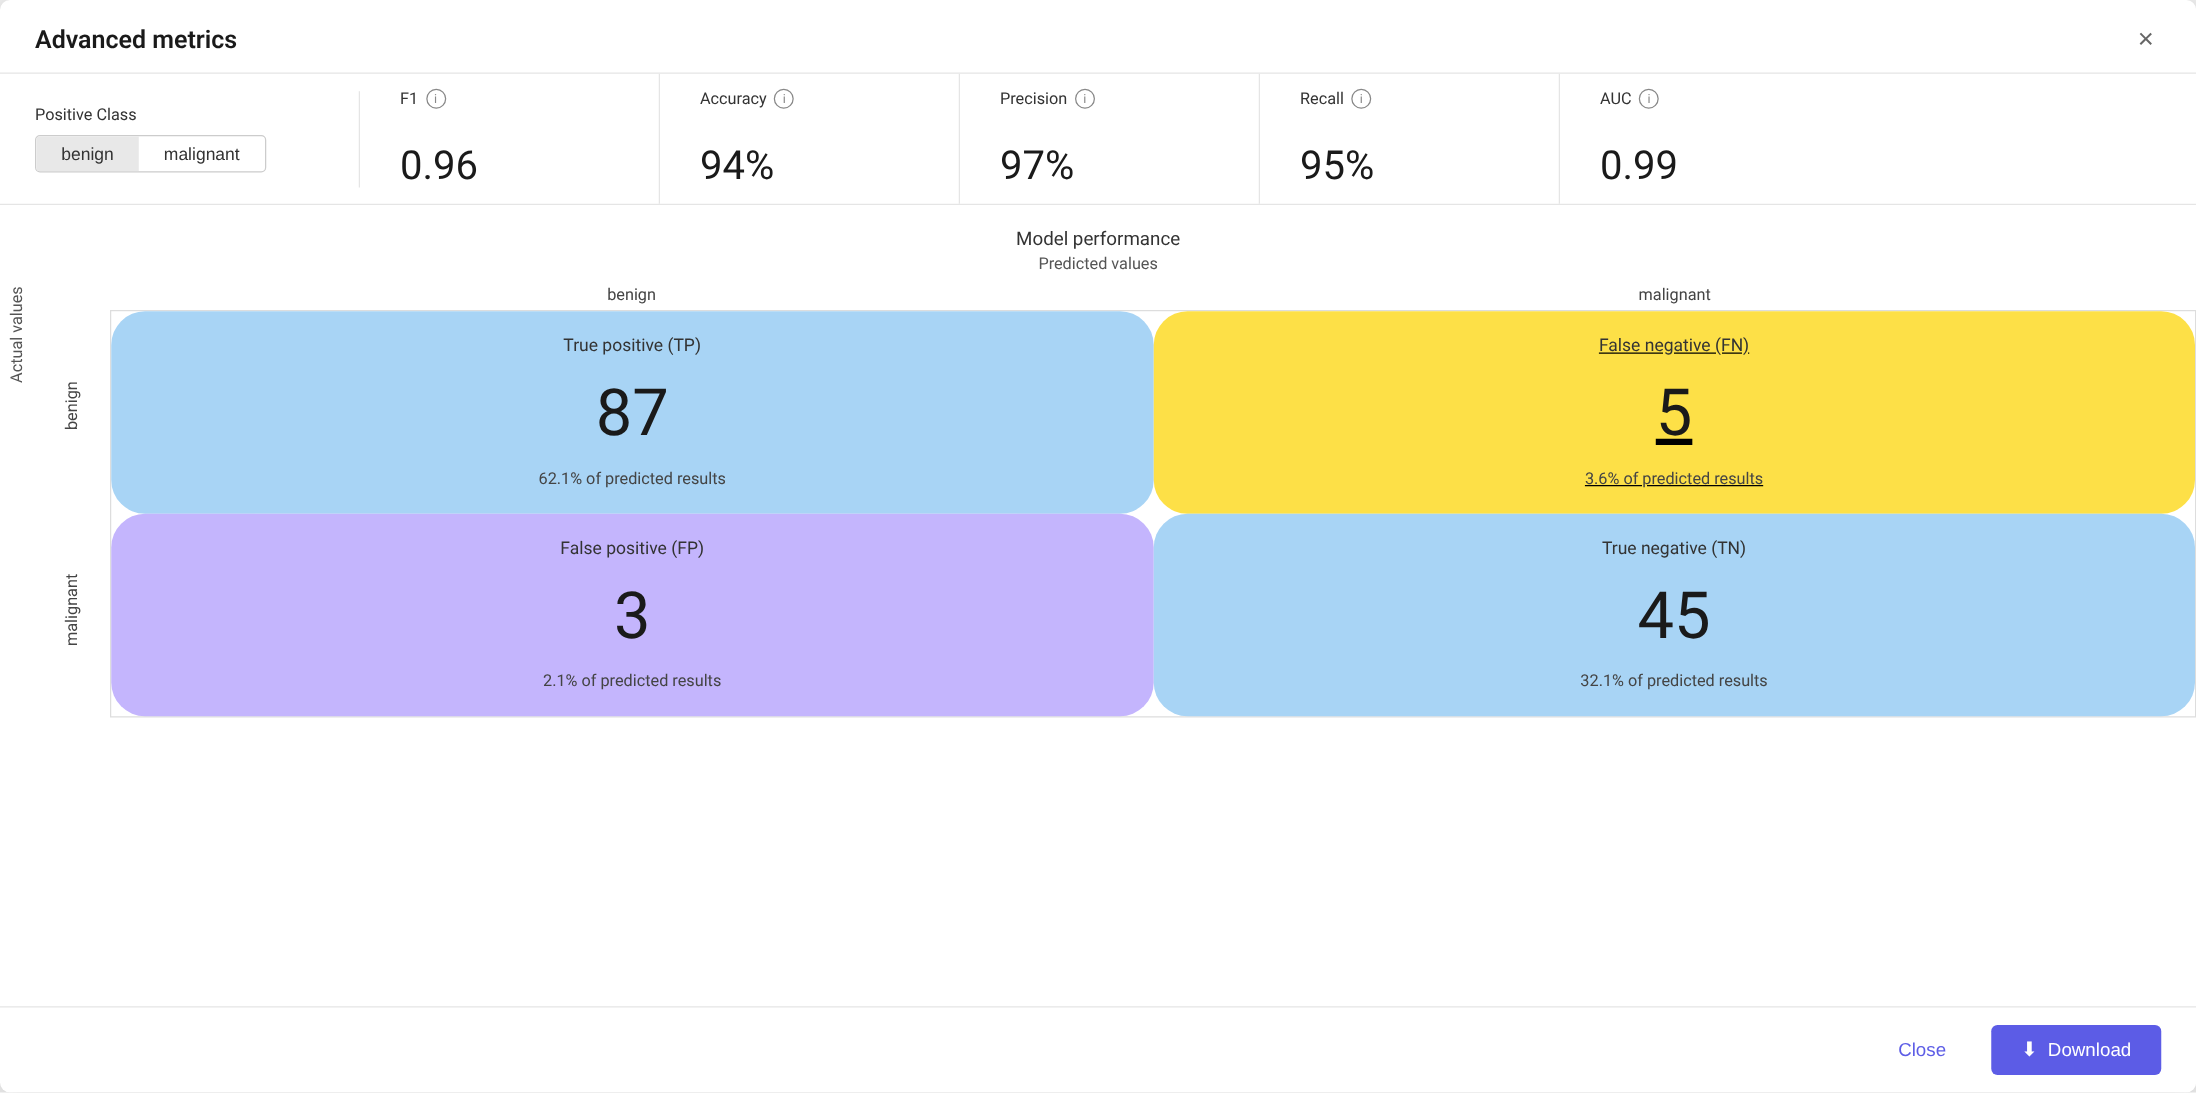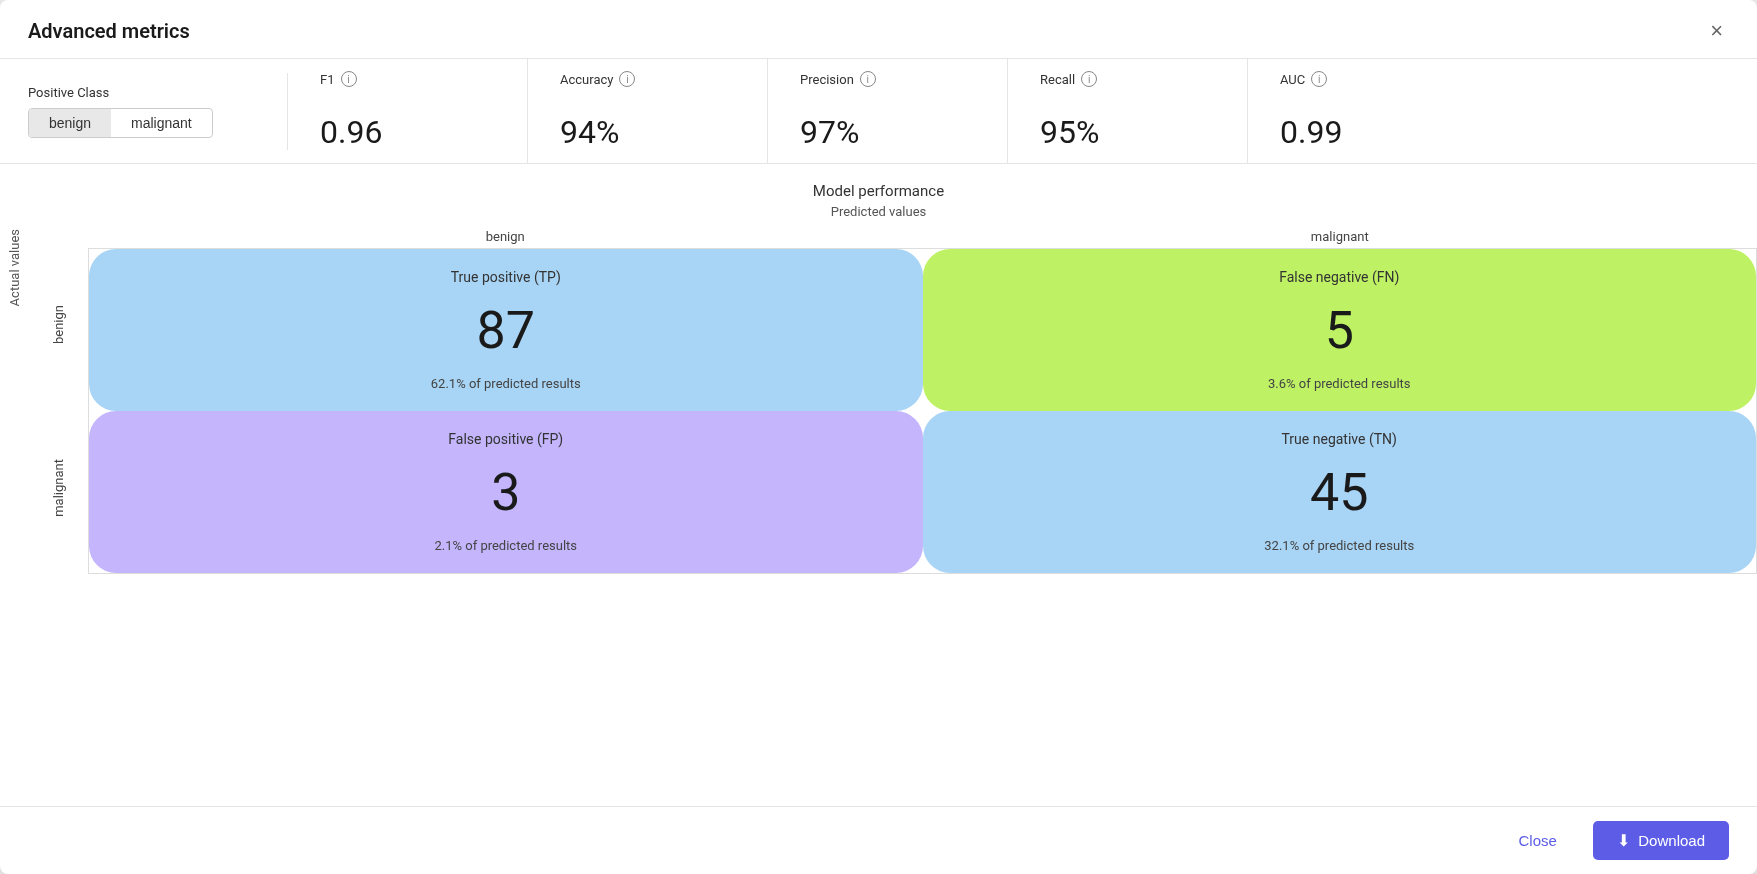--- a/index.html
+++ b/index.html
@@ -205,21 +205,21 @@
     .matrix-cell {
       display: flex;
       flex-direction: column;
       align-items: center;
       justify-content: space-between;
       padding: 20px;
       gap: 6px;
       border-radius: 27px;
     }
     .cell-tp { background: #a8d4f5; }
-    .cell-fn { background: #bef264; }
+    .cell-fn { background: #fde047; text-decoration: underline; }
     .cell-fp { background: #c4b5fd; }
     .cell-tn { background: #a8d4f5; gap: 17px; }
     .cell-type {
       font-size: 14px;
       color: #333;
     }
     .cell-number {
       font-size: 52px;
       font-weight: 400;
       color: #1a1a1a;

